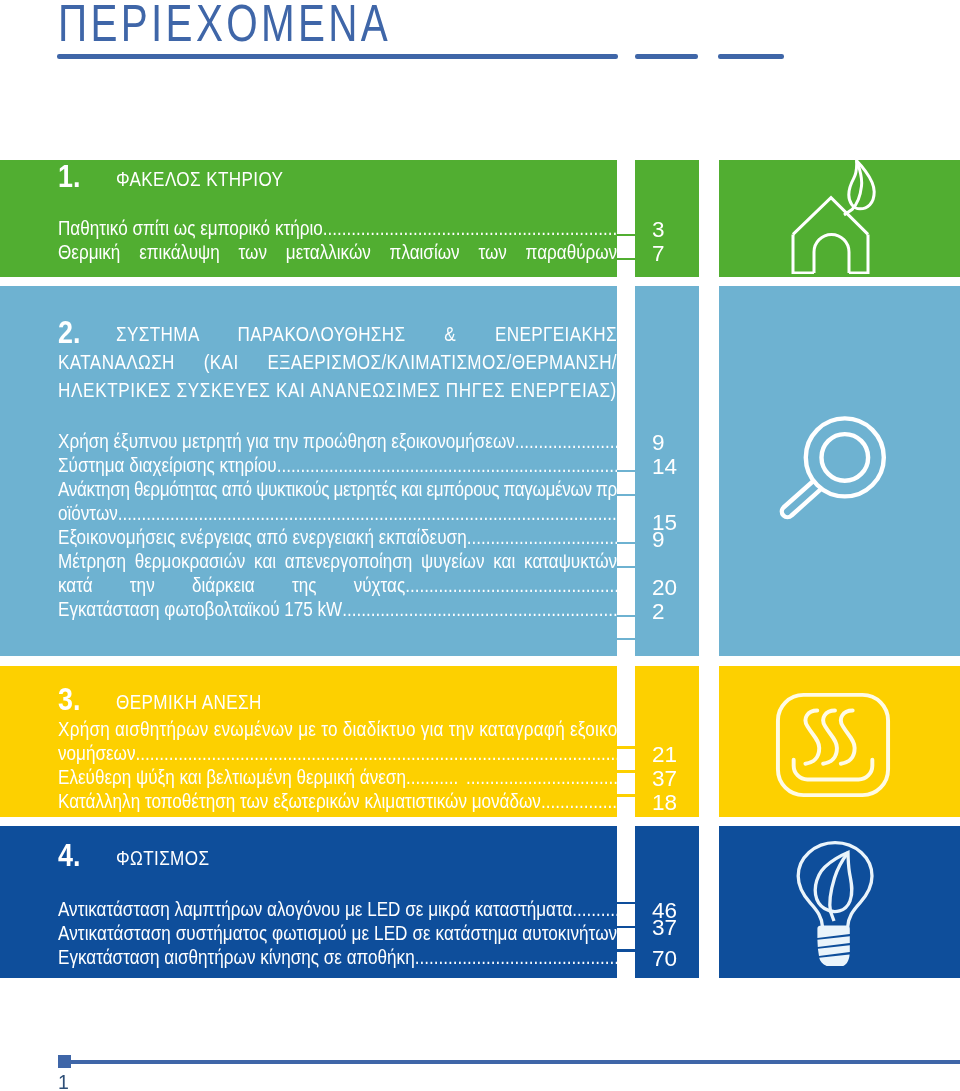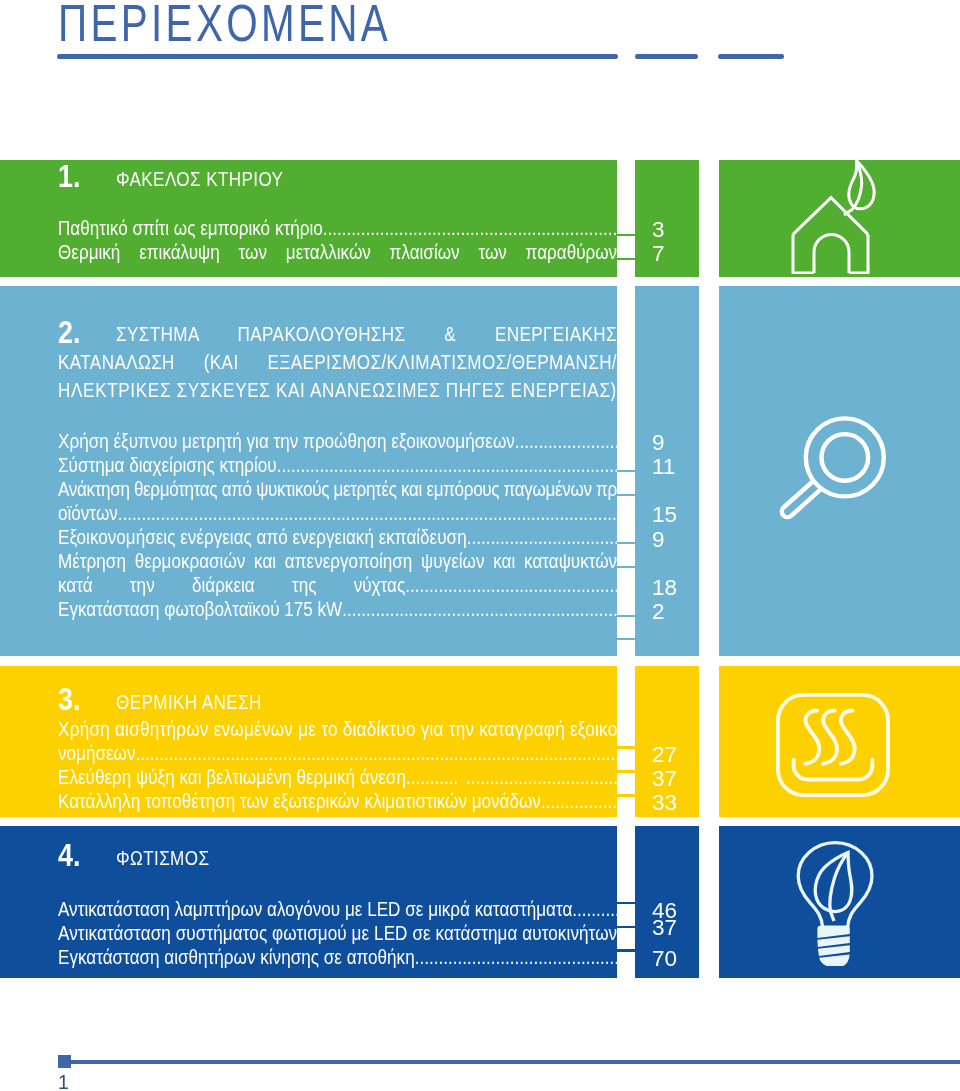--- a/index.html
+++ b/index.html
@@ -123,24 +123,24 @@
     </div>
     <div>
       <div class="line" style="top:168.49px;">
           <span class="lbl">Εγκατάσταση φωτοβολταϊκού 175 kW</span>
           <span class="dots">..............................................................................................................................................................................................</span>
         </div>
     </div>
   </div>
   <div class="pnums" style="top:143px;font-size:22.5px;line-height:24.07px;">
     <div class="pnum" style="top:2.2px">9</div>
-    <div class="pnum" style="top:26.3px">11</div>
-    <div class="pnum" style="top:74px">15</div>
+    <div class="pnum" style="top:26.3px">14</div>
+    <div class="pnum" style="top:82px">15</div>
     <div class="pnum" style="top:98.5px">9</div>
-    <div class="pnum" style="top:146.6px">18</div>
+    <div class="pnum" style="top:146.6px">20</div>
     <div class="pnum" style="top:170.7px">2</div>
   </div>
   <div class="col-gap">
     <div class="connector" style="top:183.7px;background:#6eb2d1;"></div>
     <div class="connector" style="top:207.7px;background:#6eb2d1;"></div>
     <div class="connector" style="top:255.9px;background:#6eb2d1;"></div>
     <div class="connector" style="top:279.9px;background:#6eb2d1;"></div>
     <div class="connector" style="top:328.5px;background:#6eb2d1;"></div>
     <div class="connector" style="top:351.9px;background:#6eb2d1;"></div>
   </div>
@@ -179,23 +179,23 @@
         </div>
     </div>
     <div>
       <div class="line" style="top:72.21000000000001px;">
           <span class="lbl">Κατάλληλη τοποθέτηση των εξωτερικών κλιματιστικών μονάδων</span>
           <span class="dots">..............................................................................................................................................................................................</span>
         </div>
     </div>
   </div>
   <div class="pnums" style="top:51px;font-size:22.5px;line-height:24.07px;">
-    <div class="pnum" style="top:26.3px">27</div>
+    <div class="pnum" style="top:26.3px">21</div>
     <div class="pnum" style="top:50.3px">37</div>
-    <div class="pnum" style="top:74.4px">33</div>
+    <div class="pnum" style="top:74.4px">18</div>
   </div>
   <div class="col-gap">
     <div class="connector" style="top:80.3px;background:#fdd000;"></div>
     <div class="connector" style="top:104.1px;background:#fdd000;"></div>
     <div class="connector" style="top:128.1px;background:#fdd000;"></div>
   </div>
   <div class="col-sep"></div>
   <div class="icon-wrap" style="left:774px;top:24px;width:118px;height:110px;">
       <svg viewBox="0 0 120 110" width="120" height="110">
   <g fill="none" stroke="#fffbe6" stroke-width="4" stroke-linecap="round">

